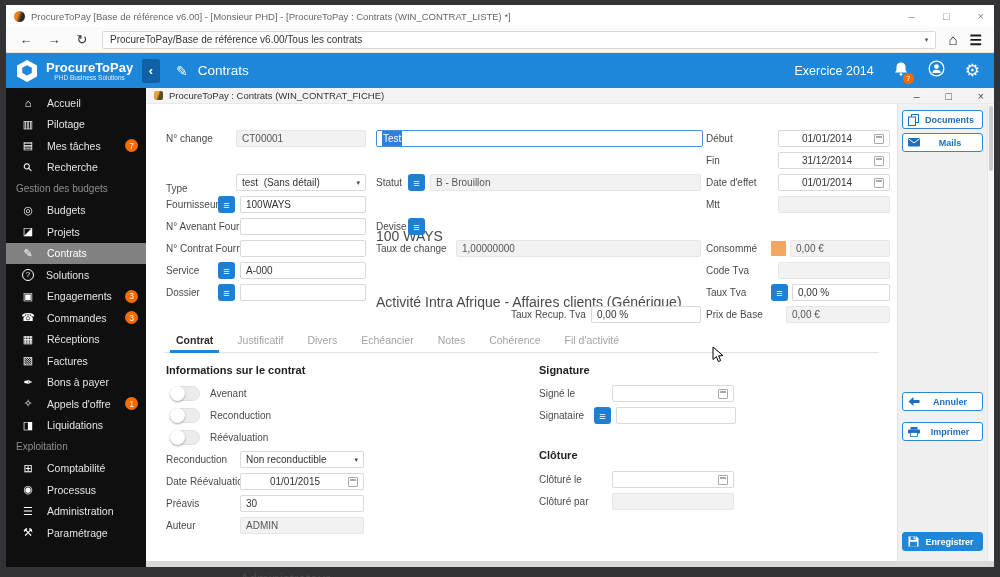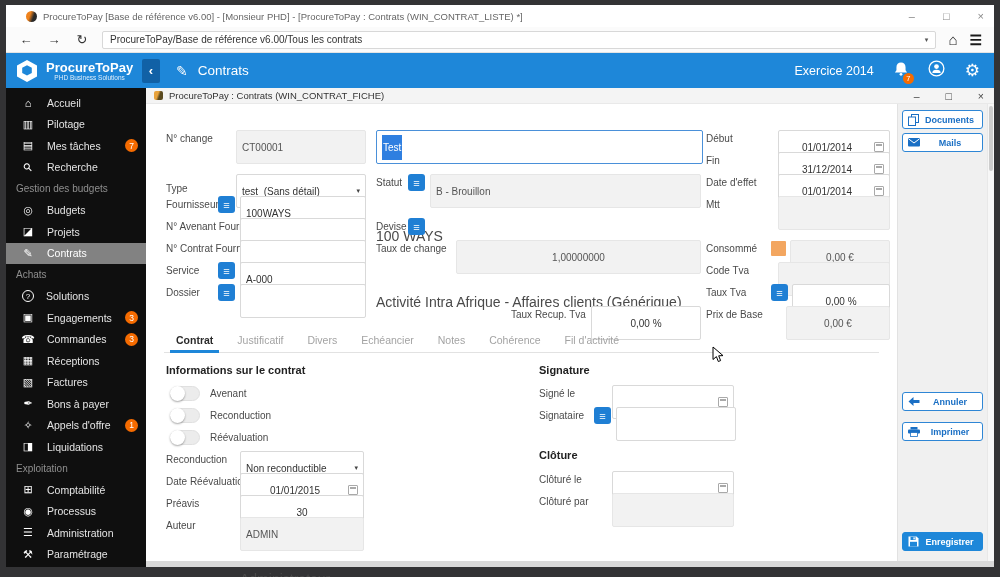--- a/index.html
+++ b/index.html
@@ -2,21 +2,21 @@
 <html><head>
 <meta charset="utf-8">
 <style>
   * { margin:0; padding:0; box-sizing:border-box; }
   html,body { width:1000px; height:577px; }
   body { position:relative; background:#333335; font-family:"Liberation Sans",sans-serif; overflow:hidden; }
 
   .screen { position:absolute; left:6px; top:5px; width:988px; height:562px; background:#fff; display:flex; flex-direction:column; }
 
   
-  .titlebar { height:22px; background:#fff; display:flex; align-items:center; padding:0 10px 0 8px; gap:6px;margin-left:12px; }
+  .titlebar { height:22px; background:#fff; display:flex; align-items:center; padding:0 10px 0 8px; gap:6px; }
   .app-icon { width:11px; height:11px; border-radius:50%; background:linear-gradient(110deg,#ef831d 35%,#2a2a2a 65%); flex:none; }
   .tb-title { font-size:9.5px; color:#666; white-space:nowrap; overflow:hidden; }
   .tb-controls { margin-left:auto; display:flex; gap:28px; color:#888; font-size:11px; }
   .tb-controls span { cursor:default; line-height:22px; }
 
   
   .addressbar { height:26px; background:#fbfbfb; border-bottom:1px solid #e4e4e4; display:flex; align-items:center; padding:0 12px; gap:12px; }
   .nav-ic { font-size:13px; color:#333; width:16px; text-align:center; }
   .addr-field { flex:1; height:18px; border:1px solid #d8d8d8; border-radius:2px; background:#fff; display:flex; align-items:center; padding:0 7px; gap:6px; }
   .addr-url { flex:1; font-size:10px; color:#333; white-space:nowrap; overflow:hidden; }
@@ -58,23 +58,23 @@
   .win-titlebar { height:16px; background:#f4f4f4; border-bottom:1px solid #e9e9e9; display:flex; align-items:center; gap:6px; padding:0 10px 0 8px; }
   .win-icon { width:9px; height:9px; border-radius:2px; background:linear-gradient(110deg,#e8a33d 40%,#5a4a20 60%); flex:none; }
   .win-title { font-size:9.5px; color:#333; }
   .win-controls { margin-left-:auto; margin-left:auto; display:flex; gap:26px; color:#444; font-size:10.5px; }
   .win-content { flex:1; display:flex; min-height:0; }
 
   
   .form { flex:1; position:relative; background:#fff; font-size:10px; }
   .lbl { position:absolute; height:17px; line-height:17px; font-size:10px; color:#4a4a4a; white-space:nowrap; }
   .desc { position:absolute; height:17px; line-height:17px; font-size:14px; color:#4a4a4a; white-space:nowrap;margin-top:32px; }
-  .inp { position:absolute; height:34px; border:1px solid #d9d9d9; border-radius:2px; background:#fff; display:flex; align-items:center; padding:0 5px; font-size:10px; color:#333; white-space:nowrap; overflow:hidden; }
+  .inp { position:absolute; height:17px; border:1px solid #d9d9d9; border-radius:2px; background:#fff; display:flex; align-items:center; padding:0 5px; font-size:10px; color:#333; white-space:nowrap; overflow:hidden; }
   .inp.gray { background:#f2f2f2; border-color:#e6e6e6; color:#555; }
-  .inp.right { justify-content:center; }
+  .inp.right { justify-content:flex-start; }
   .inp.focus { border-color:#4a90d9; }
   .inp .val { flex:1; }
   .inp .val.center { text-align:center; }
   .sel { background:#2f7fe0; color:#fff; padding:7px 1px; }
   .lookup { position:absolute; width:17px; height:17px; background:#1f7fd4; border-radius:3px; color:#fff; display:flex; align-items:center; justify-content:center; font-size:11px; font-weight:bold; }
   .cal { width:10px; height:10px; border:1px solid #a9a9a9; border-radius:1px; position:relative; flex:none; margin-left:4px; }
   .cal::before { content:''; position:absolute; left:1px; right:1px; top:1px; height:2px; background:#a9a9a9; }
   .ddc { margin-left:auto; font-size:7px; color:#444; }
   .swatch { position:absolute; width:15px; height:15px; background:#f3a660; border-radius:1px; }
 
@@ -192,23 +192,20 @@
           <span class="sb-icn">◎</span>
           <span class="sb-lbl">Budgets</span>
         </div>
       <div class="sb-item">
           <span class="sb-icn">◪</span>
           <span class="sb-lbl">Projets</span>
         </div>
       <div class="sb-item active">
           <span class="sb-icn">✎</span>
           <span class="sb-lbl">Contrats</span>
-        </div>
-      <div class="sb-section">
-          <span>Achats</span>
         </div>
       <div class="sb-item">
           <span class="sb-icn circ">?</span>
           <span class="sb-lbl">Solutions</span>
         </div>
       <div class="sb-item">
           <span class="sb-icn">▣</span>
           <span class="sb-lbl">Engagements</span>
           <span class="sb-badge">3</span>
         </div>

